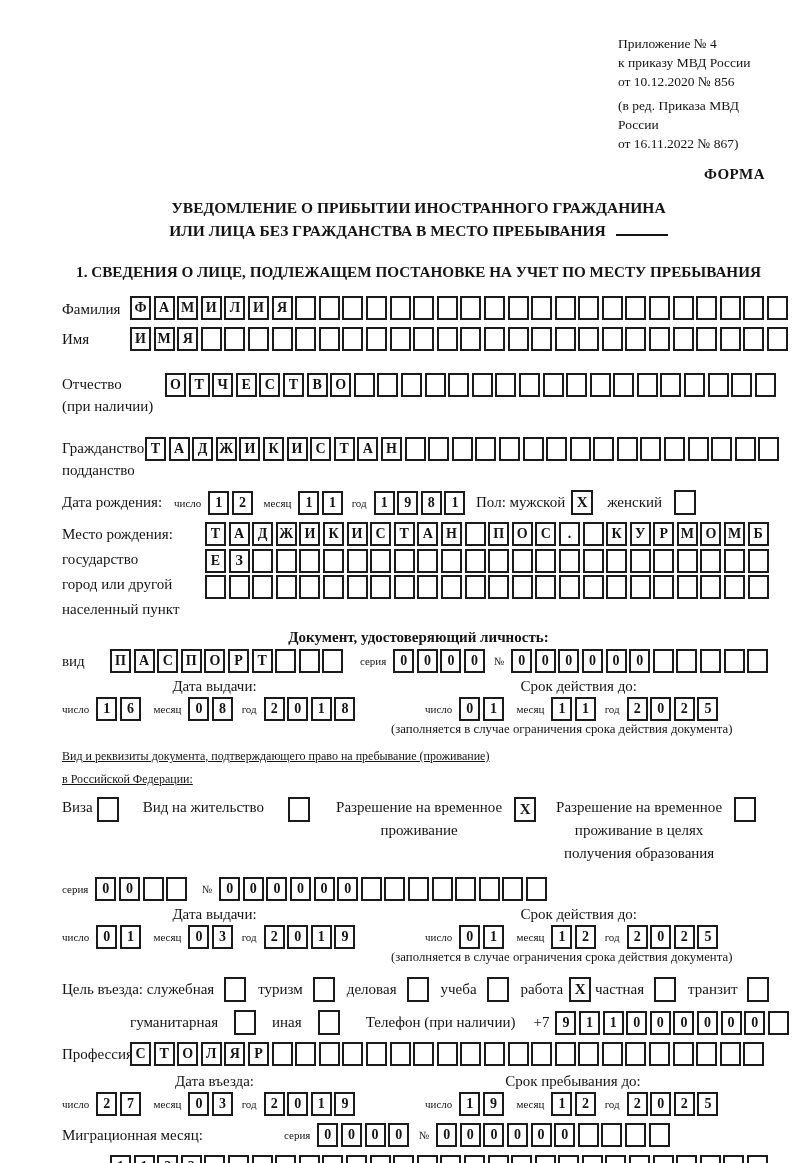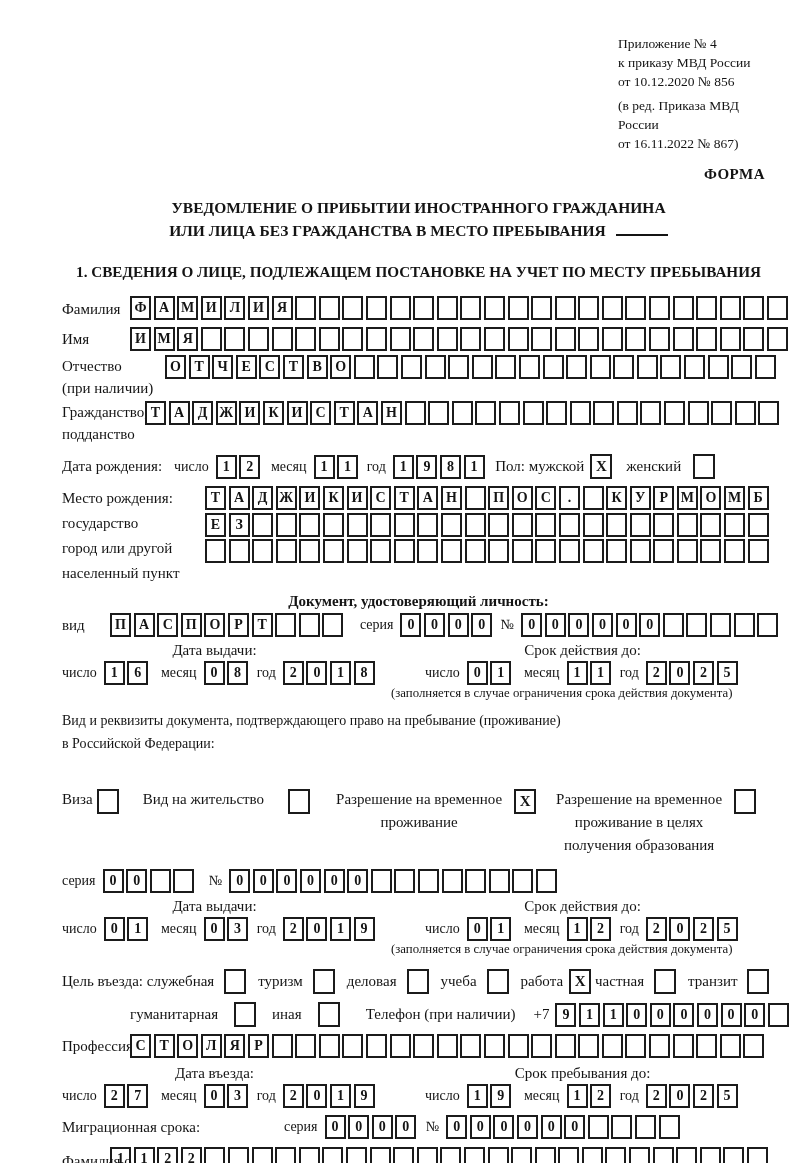--- a/index.html
+++ b/index.html
@@ -18,44 +18,44 @@
   .blank-line{display:inline-block;width:52px;border-bottom:2px solid #141414;height:14px;margin-left:10px;}
   .sec-head{font-weight:bold;font-size:15.2px;margin-top:21px;text-align:center;white-space:nowrap;}
   
   .boxrow{display:flex;flex-wrap:nowrap;margin-bottom:2.5px;}
   .bx{flex:none;width:17px;height:20px;border:2px solid #1b1b1b;margin-right:2.6px;
       text-align:center;font-weight:bold;font-size:14px;line-height:20px;background:#fff;}
   .cb{flex:none;display:inline-block;width:18px;height:21px;border:2px solid #1b1b1b;
       text-align:center;font-weight:bold;font-size:15px;line-height:21px;vertical-align:middle;background:#fff;}
   
   .frow{display:flex;align-items:center;margin-top:4px;}
-  .frow-top{display:flex;align-items:flex-start;margin-top:2px;}
+  .frow-top{display:flex;align-items:flex-start;margin-top:20px;}
   .lbl{font-size:15px;}
   .lbl2{font-size:15px;line-height:22px;}
   .w68{flex:none;width:68px;}
   .w103{flex:none;width:103px;}
   .w83{flex:none;width:83px;white-space:nowrap;}
   .w143{flex:none;width:143px;line-height:25px;}
   .w48{flex:none;width:48px;}
   .mt16{margin-top:15px;}
   .gap14{margin-left:14px;}
-  .word{font-size:14px;margin-right:7px;white-space:nowrap;}
+  .word{font-size:11px;margin-right:7px;white-space:nowrap;}
   
   .doc-head{font-weight:bold;font-size:15px;text-align:center;margin-top:7px;}
   
   .twocol{display:flex;margin-top:5px;}
   .dc-left{flex:none;width:305px;}
   .dc-right{flex:none;margin-left:58px;position:relative;}
   .col-head{font-size:15px;text-align:center;margin-bottom:2px;}
   .dateline{display:flex;align-items:center;}
   .note{font-size:12.8px;white-space:nowrap;margin-left:-34px;margin-top:1px;}
   
-  .resline{font-size:14px;margin-top:8px;line-height:23px;}
+  .resline{font-size:12px;margin-top:8px;line-height:23px;text-decoration:underline;}
   .optrow{display:flex;align-items:flex-start;margin-top:5px;}
-  .opt{display:flex;align-items:flex-start;margin-top:28px;}
+  .opt{display:flex;align-items:flex-start;}
   .opt .t{font-size:15px;line-height:23px;text-align:center;}
   .opt .cb{margin-left:12px;margin-top:1px;}
   
   .purp{display:flex;align-items:center;margin-top:12px;}
   .purp .lbl{margin-right:6px;white-space:nowrap;font-family:Liberation Serif, serif;}
   .purp .cb{margin-right:12px;margin-left:4px;}
   
   .reps{position:relative;margin-top:8px;min-height:160px;}
   .reps-label{position:absolute;left:0;top:2px;width:150px;font-size:15px;line-height:25.5px;}
   .reps-rows{padding-left:48px;}
@@ -640,21 +640,21 @@
             <span class="bx">2</span>
             <span class="bx">0</span>
             <span class="bx">2</span>
             <span class="bx">5</span>
           </span>
       </div>
     </div>
   </div>
 
   <div class="frow" style="margin-top:7px;">
-    <span class="lbl" style="width:170px;">Миграционная срока:</span>
+    <span class="lbl" style="width:170px;">Миграционная месяц:</span>
     <span class="word" style="margin-left:52px;">серия</span>
     <span class="boxrow" style="margin-bottom:0;margin-right:7px;">
         <span class="bx">0</span>
         <span class="bx">0</span>
         <span class="bx">0</span>
         <span class="bx">0</span>
       </span>
     <span class="word">№</span>
     <span class="boxrow" style="margin-bottom:0;">
         <span class="bx">0</span>

